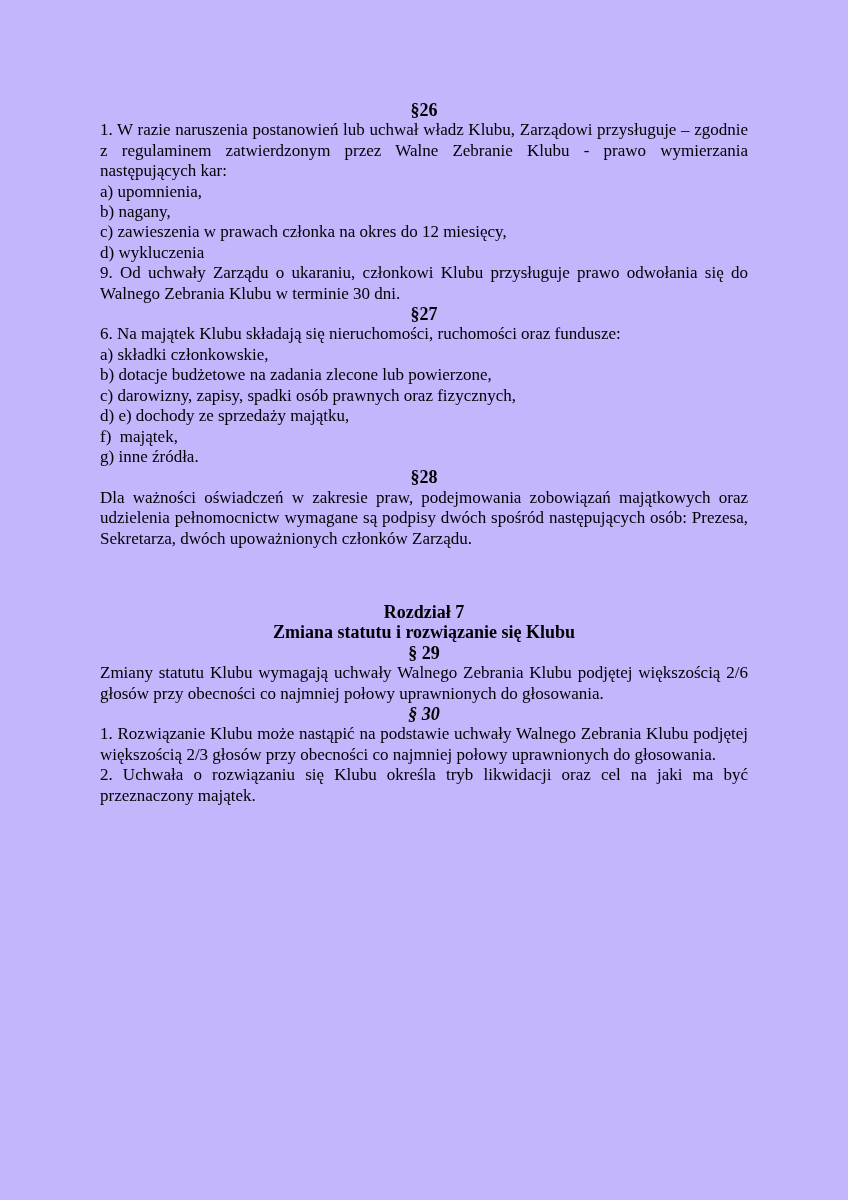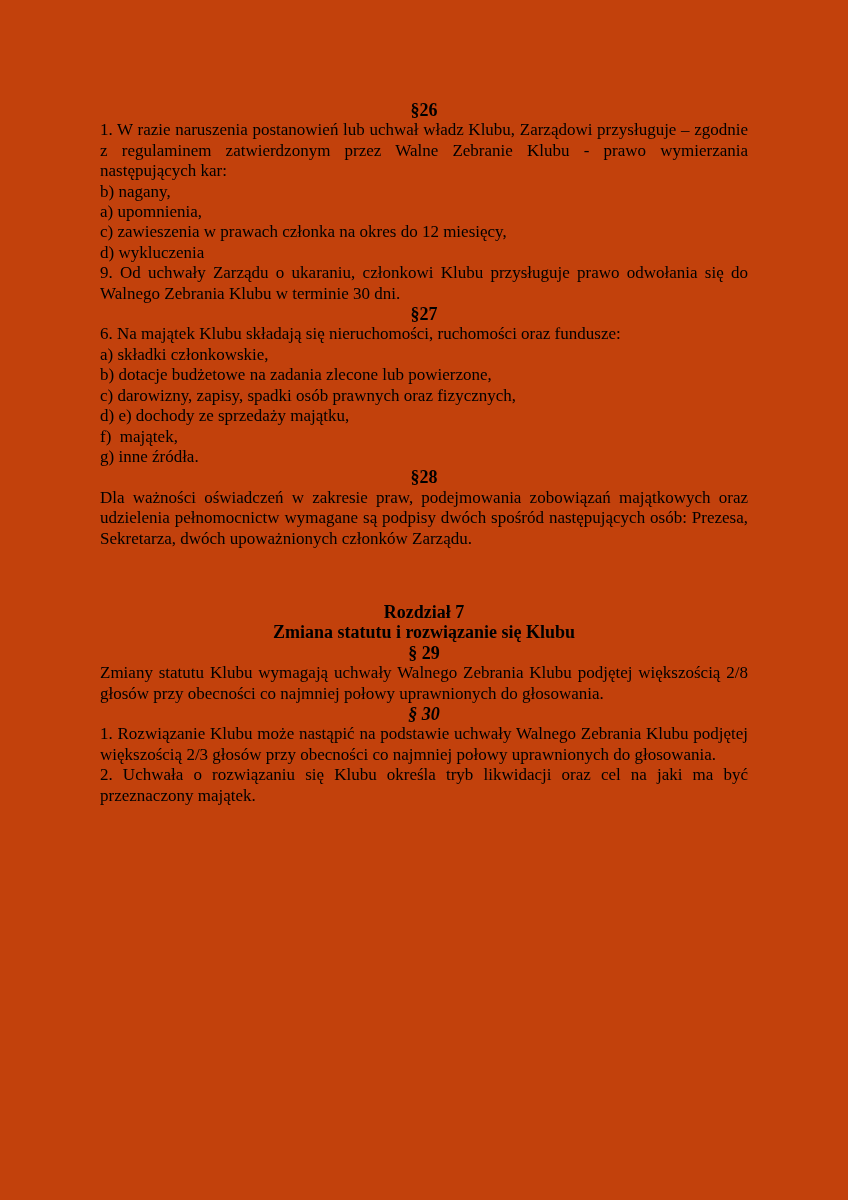--- a/index.html
+++ b/index.html
@@ -47,26 +47,26 @@
   .mt19 { margin-top: 19px; }
   .mt20 { margin-top: 20px; }
   .mt21 { margin-top: 21px; }
   .mt23 { margin-top: 23px; }
   .mt24 { margin-top: 24px; }
   .mt34 { margin-top: 53px; }
 </style>
 </head>
 <body>
 
-<div class="page" style="background: #c2410c; color: rgb(0, 0, 0);">
+<div class="page" style="background: #c4b5fd; color: rgb(0, 0, 0);">
 
   <p class="sec-heading">§26</p>
   <p class="para mt24">1. W razie naruszenia postanowień lub uchwał władz Klubu, Zarządowi przysługuje – zgodnie z regulaminem zatwierdzonym przez Walne Zebranie Klubu - prawo wymierzania następujących kar:</p>
+  <p class="item">a) upomnienia,</p>
   <p class="item">b) nagany,</p>
-  <p class="item">a) upomnienia,</p>
   <p class="item">c) zawieszenia w prawach członka na okres do 12 miesięcy,</p>
   <p class="item">d) wykluczenia</p>
   <p class="para">9. Od uchwały Zarządu o ukaraniu, członkowi Klubu przysługuje prawo odwołania się do Walnego Zebrania Klubu w terminie 30 dni.</p>
 
 
   <p class="sec-heading mt21">§27</p>
   <p class="para mt18">6. Na majątek Klubu składają się nieruchomości, ruchomości oraz fundusze:</p>
   <p class="item">a) składki członkowskie,</p>
   <p class="item">b) dotacje budżetowe na zadania zlecone lub powierzone,</p>
   <p class="item">c) darowizny, zapisy, spadki osób prawnych oraz fizycznych,</p>
@@ -76,19 +76,19 @@
 
   <p class="sec-heading mt16">§28</p>
   <p class="para mt19">Dla ważności oświadczeń w zakresie praw, podejmowania zobowiązań majątkowych oraz udzielenia pełnomocnictw wymagane są podpisy dwóch spośród następujących osób: Prezesa, Sekretarza, dwóch upoważnionych członków Zarządu.</p>
 
   <div class="mt34">
     <p class="chapter">Rozdział 7</p>
     <p class="chapter">Zmiana statutu i rozwiązanie się Klubu</p>
   </div>
 
   <p class="sec-heading mt23">§ 29</p>
-  <p class="para mt18">Zmiany statutu Klubu wymagają uchwały Walnego Zebrania Klubu podjętej większością 2/8 głosów przy obecności co najmniej połowy uprawnionych do głosowania.</p>
+  <p class="para mt18">Zmiany statutu Klubu wymagają uchwały Walnego Zebrania Klubu podjętej większością 2/6 głosów przy obecności co najmniej połowy uprawnionych do głosowania.</p>
 
   <p class="sec-heading mt15">§ 30</p>
   <p class="para mt20">1. Rozwiązanie Klubu może nastąpić na podstawie uchwały Walnego Zebrania Klubu podjętej większością 2/3 głosów przy obecności co najmniej połowy uprawnionych do głosowania.</p>
   <p class="para">2. Uchwała o rozwiązaniu się Klubu określa tryb likwidacji oraz cel na jaki ma być przeznaczony majątek.</p>
 
 </div>
 
 </body></html>

